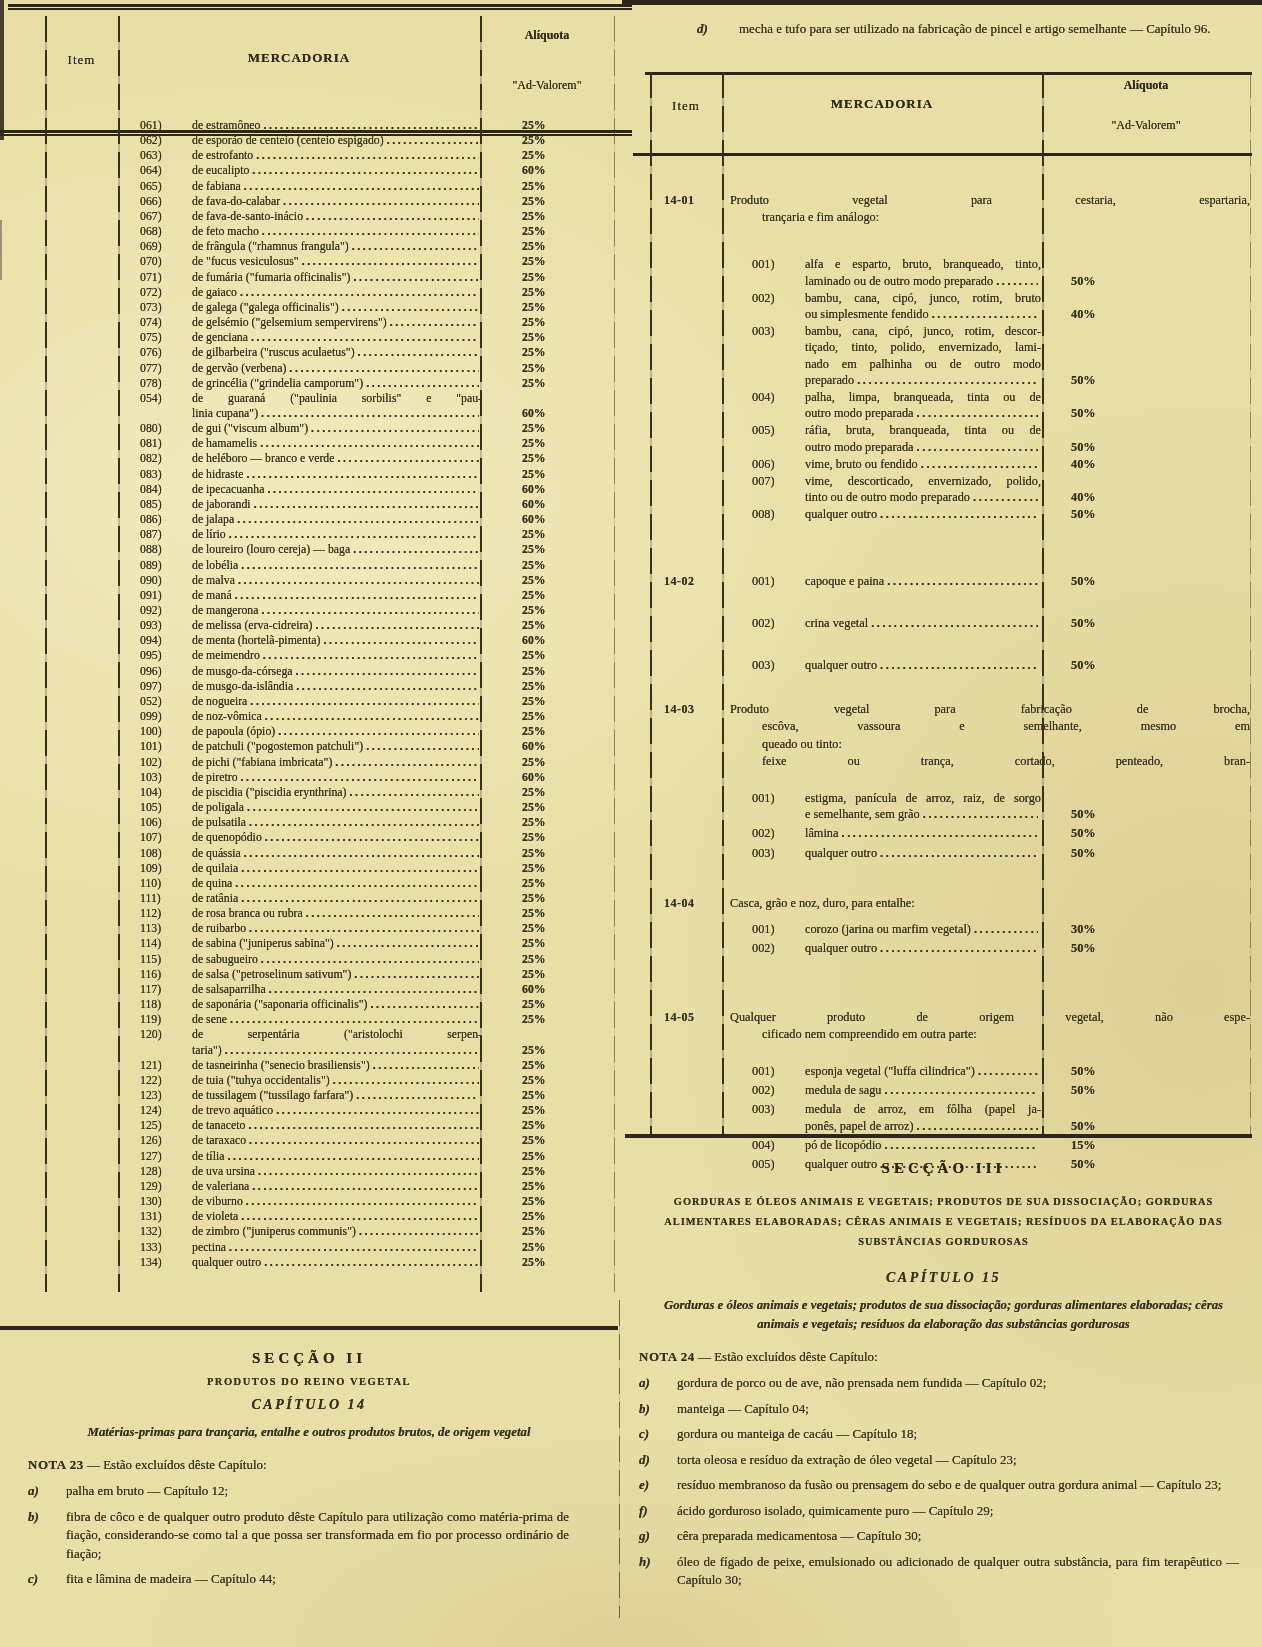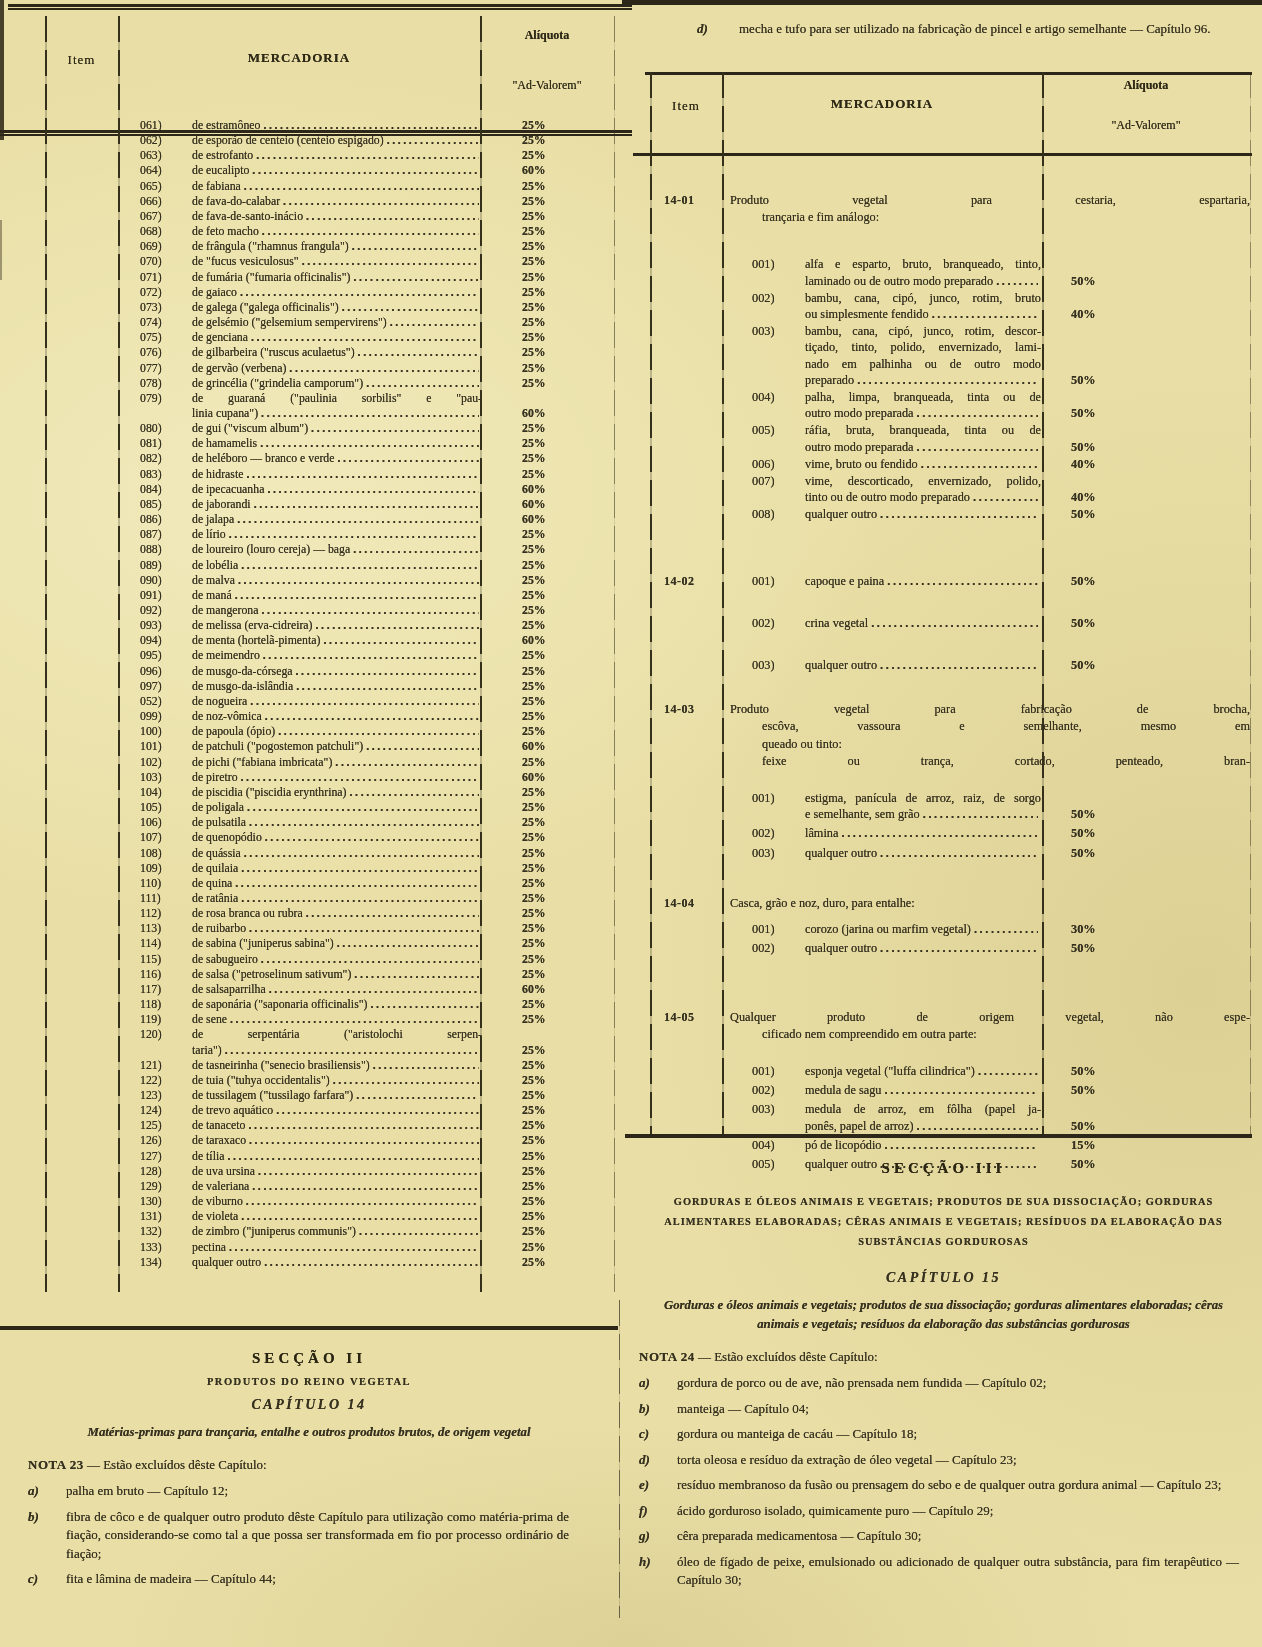--- a/index.html
+++ b/index.html
@@ -268,21 +268,21 @@
         <span class="rnum">078)</span>
         <div class="rbody">
           <div class="rline last">
             <span class="rtext">de grincélia ("grindelia camporum")</span>
             <span class="dots"></span>
           </div>
         </div>
         <span class="rpct">25%</span>
       </div>
       <div class="lrow">
-        <span class="rnum">079)</span>
+        <span class="rnum">054)</span>
         <div class="rbody">
           <div class="rline jl">de guaraná ("paulinia sorbilis" e "pau-</div>
           <div class="rline last">
             <span class="rtext">linia cupana")</span>
             <span class="dots"></span>
           </div>
         </div>
         <span class="rpct">60%</span>
       </div>
       <div class="lrow">

